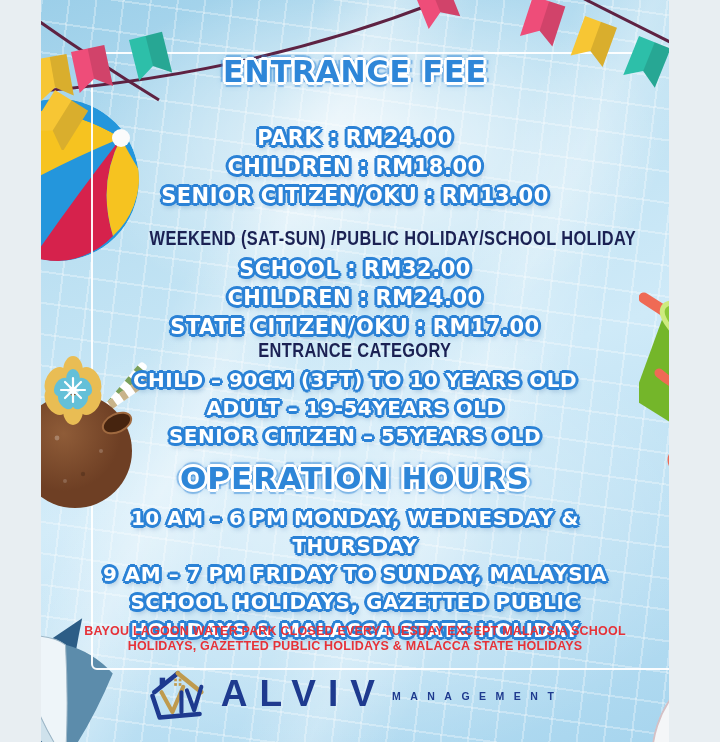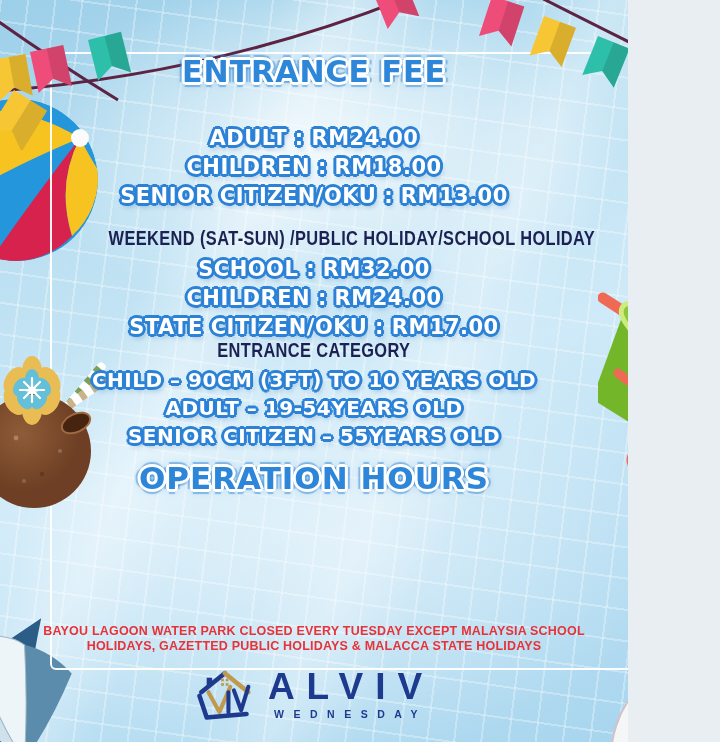--- a/index.html
+++ b/index.html
@@ -6,20 +6,21 @@
   .poster{
     position:relative;width:628px;height:742px;overflow:hidden;
     font-family:"Liberation Sans",sans-serif;
     background:
       radial-gradient(ellipse 420px 250px at 52% 20%, rgba(255,255,255,.75), rgba(255,255,255,0) 70%),
       radial-gradient(ellipse 520px 320px at 48% 72%, rgba(255,255,255,.45), rgba(255,255,255,0) 72%),
       linear-gradient(115deg, rgba(255,255,255,0) 28%, rgba(255,255,255,.35) 36%, rgba(255,255,255,0) 45%, rgba(255,255,255,0) 55%, rgba(255,255,255,.28) 63%, rgba(255,255,255,0) 72%),
       repeating-linear-gradient(97deg, rgba(255,255,255,.30) 0 2px, rgba(255,255,255,0) 2px 27px),
       repeating-linear-gradient(8deg, rgba(255,255,255,.30) 0 2px, rgba(255,255,255,0) 2px 31px),
       linear-gradient(160deg,#9ccfe9 0%,#bce0f2 28%,#cfeaf8 55%,#a7d5ee 100%);
+    margin-left: 41px;
   }
   .frame{position:absolute;left:50px;top:52px;width:620px;height:614px;
     border:2px solid rgba(255,255,255,.95);border-radius:6px;z-index:2;}
   .decor{position:absolute;pointer-events:none;}
   .z1{z-index:1}.z3{z-index:3}.z4{z-index:4}
   .content{position:absolute;inset:0;z-index:6;text-align:center;}
   .line{position:absolute;left:40px;right:40px;text-align:center;}
   .t-outline-white{
     font-family:"DejaVu Sans",sans-serif;font-weight:800;color:#fff;letter-spacing:.5px;
     text-shadow:
@@ -39,21 +40,21 @@
   .t-cond{display:inline-block;transform:scaleX(.78);transform-origin:center;
     font-family:"Liberation Sans",sans-serif;font-weight:700;color:#1b2153;
     letter-spacing:.5px;white-space:nowrap;}
   .fee-rows{line-height:29px;font-size:21px;}
   .cat-rows{line-height:28px;font-size:20px;}
   .op-lines{line-height:28px;font-size:20px;max-width:640px;margin:0 auto;}
   .notice{color:#e63238;font-weight:700;font-size:12.5px;line-height:14.5px;
     max-width:620px;margin:0 auto;letter-spacing:.2px;}
   .logo-row{position:absolute;left:0;right:0;top:666px;display:flex;
     align-items:center;justify-content:center;gap:10px;z-index:6;}
-  .logo-text{display:flex;flex-direction:column;align-items:center;}
+  .logo-text{display:flex;align-items:center;}
   .logo-name{font-weight:700;font-size:37px;letter-spacing:12px;color:#1e3a8f;
     line-height:36px;text-indent:6px;}
   .logo-sub{font-weight:700;font-size:10.5px;letter-spacing:9.5px;color:#1e3a8f;
     margin-top:3px;text-indent:5px;}
 </style>
 </head>
 <body>
 
 <div class="poster">
 
@@ -224,21 +225,21 @@
         <use href="#flagShade" fill="rgba(0,0,0,.12)"></use>
       </g>
   </svg>
 
   <div class="content">
 
     <div class="line" style="top:54px;font-size:30px"><span class="t-outline-blue">ENTRANCE FEE</span></div>
 
 
     <div class="line fee-rows t-outline-white" style="top:124px">
-      <div>ADULT : RM24.00</div>
+      <div>PARK : RM24.00</div>
       <div>CHILDREN : RM18.00</div>
       <div>SENIOR CITIZEN/OKU : RM13.00</div>
     </div>
 
     <div class="line" style="top:226px;font-size:21px">
       <span class="t-cond">WEEKEND (SAT-SUN) /PUBLIC HOLIDAY/SCHOOL HOLIDAY</span></div>
 
     <div class="line fee-rows t-outline-white" style="top:255px">
       <div>SCHOOL : RM32.00</div>
       <div>CHILDREN : RM24.00</div>
@@ -249,20 +250,24 @@
       <span class="t-cond">ENTRANCE CATEGORY</span></div>
 
     <div class="line cat-rows t-outline-white" style="top:366px">
       <div>CHILD – 90CM (3FT) TO 10 YEARS OLD</div>
       <div>ADULT – 19-54YEARS OLD</div>
       <div>SENIOR CITIZEN – 55YEARS OLD</div>
     </div>
 
     <div class="line" style="top:460px;font-size:31px"><span class="t-outline-blue">OPERATION HOURS</span></div>
 
+    <div class="line op-lines t-outline-white" style="top:504px">
+      <div>10 AM – 6 PM MONDAY, WEDNESDAY &amp; THURSDAY</div>
+      <div>9 AM – 7 PM FRIDAY TO SUNDAY, MALAYSIA SCHOOL HOLIDAYS, GAZETTED PUBLIC HOLIDAYS &amp; MALACCA STATE HOLIDAY</div>
+    </div>
 
     <div class="line" style="top:624px">
       <div class="notice">BAYOU LAGOON WATER PARK CLOSED EVERY TUESDAY EXCEPT MALAYSIA SCHOOL HOLIDAYS, GAZETTED PUBLIC HOLIDAYS &amp; MALACCA STATE HOLIDAYS</div>
     </div>
   </div>
 
   <div class="logo-row">
     <svg width="58" height="56" viewBox="0 0 64 60">
       <path d="M8,28 L34,7" stroke="#1e3a8f" stroke-width="5" fill="none" stroke-linecap="round" stroke-linejoin="round"></path>
       <path d="M34,7 L60,28" stroke="#bf9a4e" stroke-width="5" fill="none" stroke-linecap="round"></path>
@@ -272,17 +277,17 @@
           <rect x="35" y="13" width="3" height="3"></rect>
         <rect x="30" y="18" width="3" height="3"></rect>
           <rect x="35" y="18" width="3" height="3"></rect>
       </g>
       <path d="M16,28 L28,50 L40,22" stroke="#bf9a4e" stroke-width="4.5" fill="none" stroke-linecap="round" stroke-linejoin="round"></path>
       <path d="M38,28 L38,50 M44,26 L52,48 L60,22" stroke="#1e3a8f" stroke-width="4.5" fill="none" stroke-linecap="round" stroke-linejoin="round"></path>
       <path d="M6,32 L14,56 L58,52" stroke="#1e3a8f" stroke-width="5" fill="none" stroke-linecap="round" stroke-linejoin="round"></path>
     </svg>
     <div class="logo-text">
       <div class="logo-name">ALVIV</div>
-      <div class="logo-sub">WEDNESDAY</div>
+      <div class="logo-sub">MANAGEMENT</div>
     </div>
   </div>
 
 </div>
 
 </body></html>

